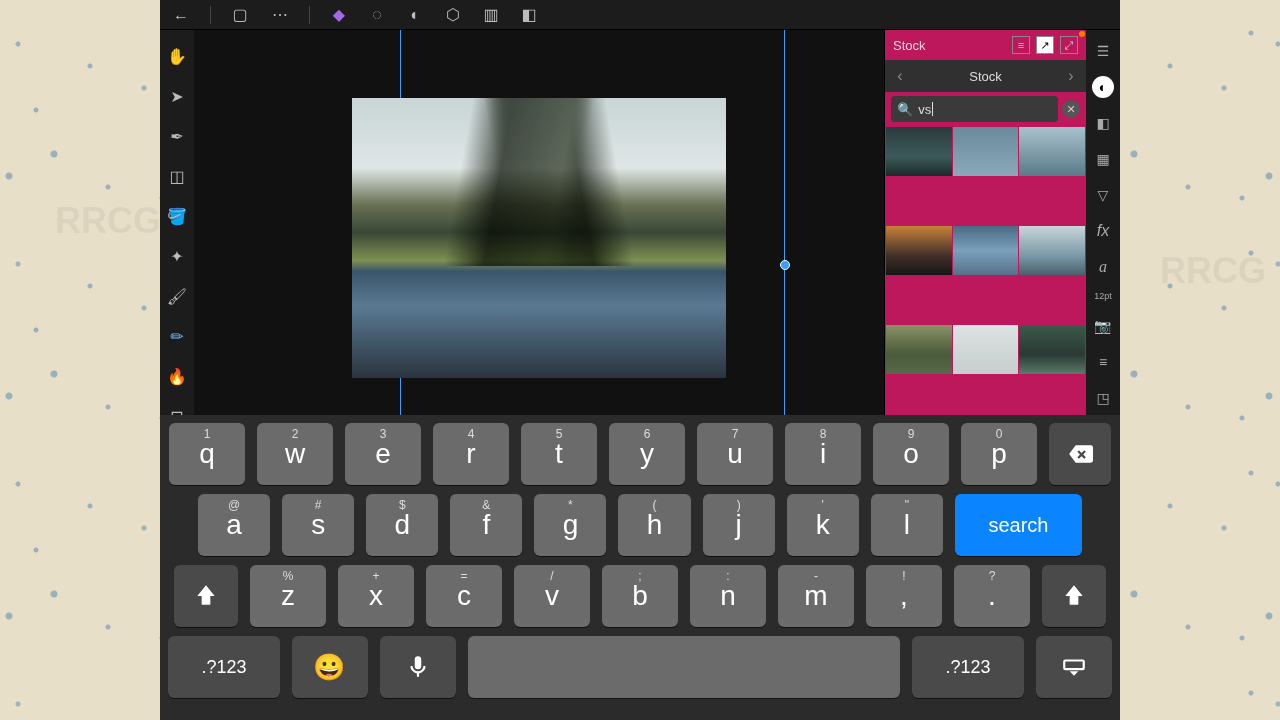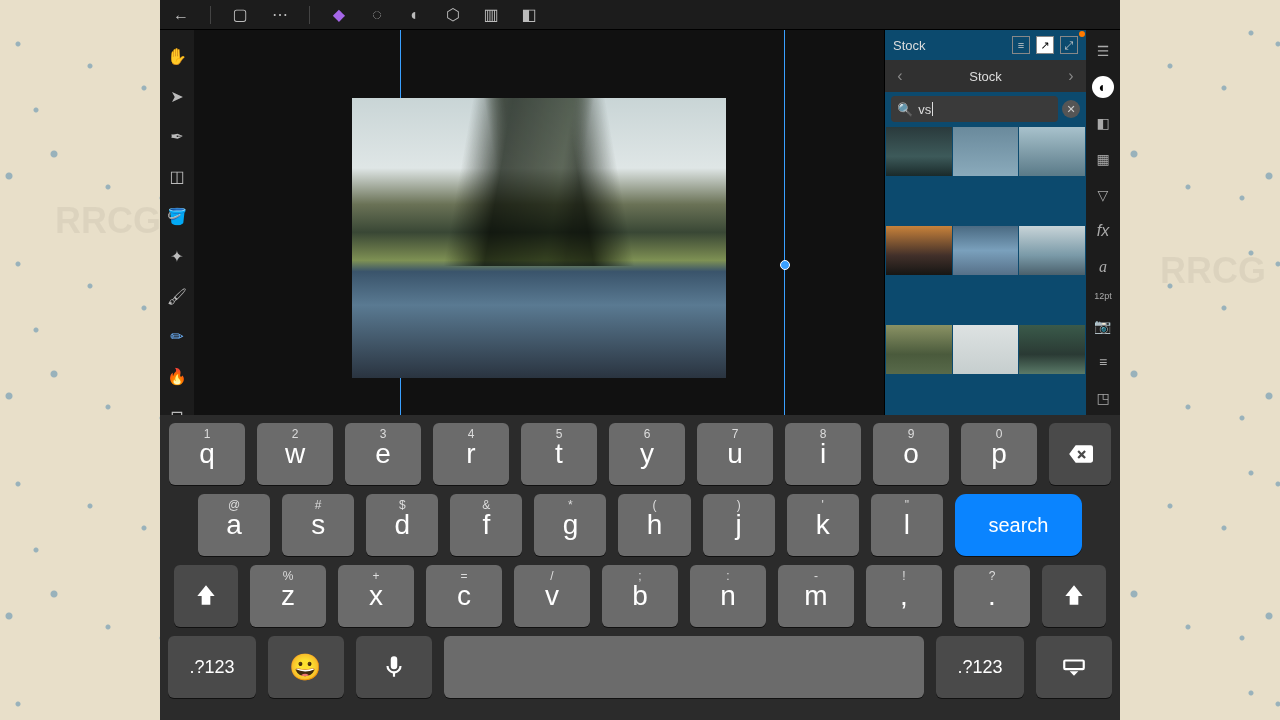--- a/index.html
+++ b/index.html
@@ -52,21 +52,21 @@
 .canvas-img::before{content:"";position:absolute;left:0;right:0;top:0;height:60%;background:
  linear-gradient(100deg,transparent 30%, #3c4338 40%, #5b6352 55%, transparent 60%),
  linear-gradient(-100deg,transparent 30%, #3b4236 40%, #5a614f 55%, transparent 60%);
  mix-blend-mode:multiply; opacity:0.9;}
 .guide-v { position:absolute; top:0; bottom:0; width:1px; background:#3aa0ff; }
 .guide-v.l { left:206px; } .guide-v.r { left:590px; }
 .handle { position:absolute; width:10px; height:10px; border-radius:50%; background:#3aa0ff; border:1px solid #fff; top:230px; }
 .handle.l{left:202px;} .handle.r{left:586px;}
 
 
-.stock { width:202px; background:#0c4a6e; display:flex; flex-direction:column; border-left:1px solid #000; }
+.stock { width:202px; background:#be185d; display:flex; flex-direction:column; border-left:1px solid #000; }
 .stock-header { height:30px; display:flex; align-items:center; justify-content:space-between; padding:0 8px; color:#ddd; font-size:13px; }
 .stock-header .hicons { display:flex; gap:6px; }
 .hicon { width:18px; height:18px; border:1px solid #888; display:flex; align-items:center; justify-content:center; font-size:11px; color:#ccc; }
 .provider { height:32px; display:flex; align-items:center; justify-content:space-between; padding:0 6px; background:#303030; color:#ddd; font-size:13px; }
 .provider .nav { color:#888; font-size:16px; width:18px; text-align:center; }
 .searchrow { height:34px; display:flex; align-items:center; padding:0 6px; gap:4px; }
 .srch { flex:1; height:26px; background:#3a3a3a; border-radius:4px; display:flex; align-items:center; padding:0 6px; color:#ddd; font-size:13px; }
 .srch .mag { color:#888; font-size:13px; margin-right:5px; }
 .srch .cursor { width:1px; height:14px; background:#ddd; margin-left:1px; animation:blink 1s infinite; }
 @keyframes blink {50%{opacity:0}}
@@ -100,26 +100,26 @@
 
 
 .kb { position:absolute; left:160px; bottom:0; width:960px; height:305px; background:#2b2b2b; padding:8px 8px 12px 8px; display:flex; flex-direction:column; gap:9px; }
 .krow { display:flex; gap:12px; justify-content:center; }
 .key { background:#6b6b6b; border-radius:6px; color:#fff; display:flex; flex-direction:column; align-items:center; justify-content:center; height:62px; width:76px; position:relative; box-shadow:0 1px 0 #111; }
 .key .hint{position:absolute;top:4px;font-size:12px;color:#ddd;}
 .key .main{font-size:28px;font-weight:400;}
 .key.dark{background:#4a4a4a;}
 .key.fn{width:100px;font-size:18px;}
 .key.space{flex:1;background:#6b6b6b;}
-.key.search{background:#0a84ff;width:134px;font-size:20px;border-radius:11px;}
+.key.search{background:#0a84ff;width:134px;font-size:20px;}
 .key.shift svg, .key.bsp svg, .key.mic svg, .key.hide svg{width:26px;height:26px;fill:#fff;}
 .krow.r2{padding:0 30px;}
 .krow.r3 .key{width:76px;}
 .krow.r4{gap:12px;}
-.krow.r4 .key.fn{width:88px;}
+.krow.r4 .key.fn{width:112px;}
 .emoji{font-size:26px;}
 
 
 .dot{position:absolute;top:1px;right:1px;width:6px;height:6px;border-radius:50%;background:#ff7a00;}
 
 </style>
 </head>
 <body>
 
 <div class="bg-speckle"></div>

